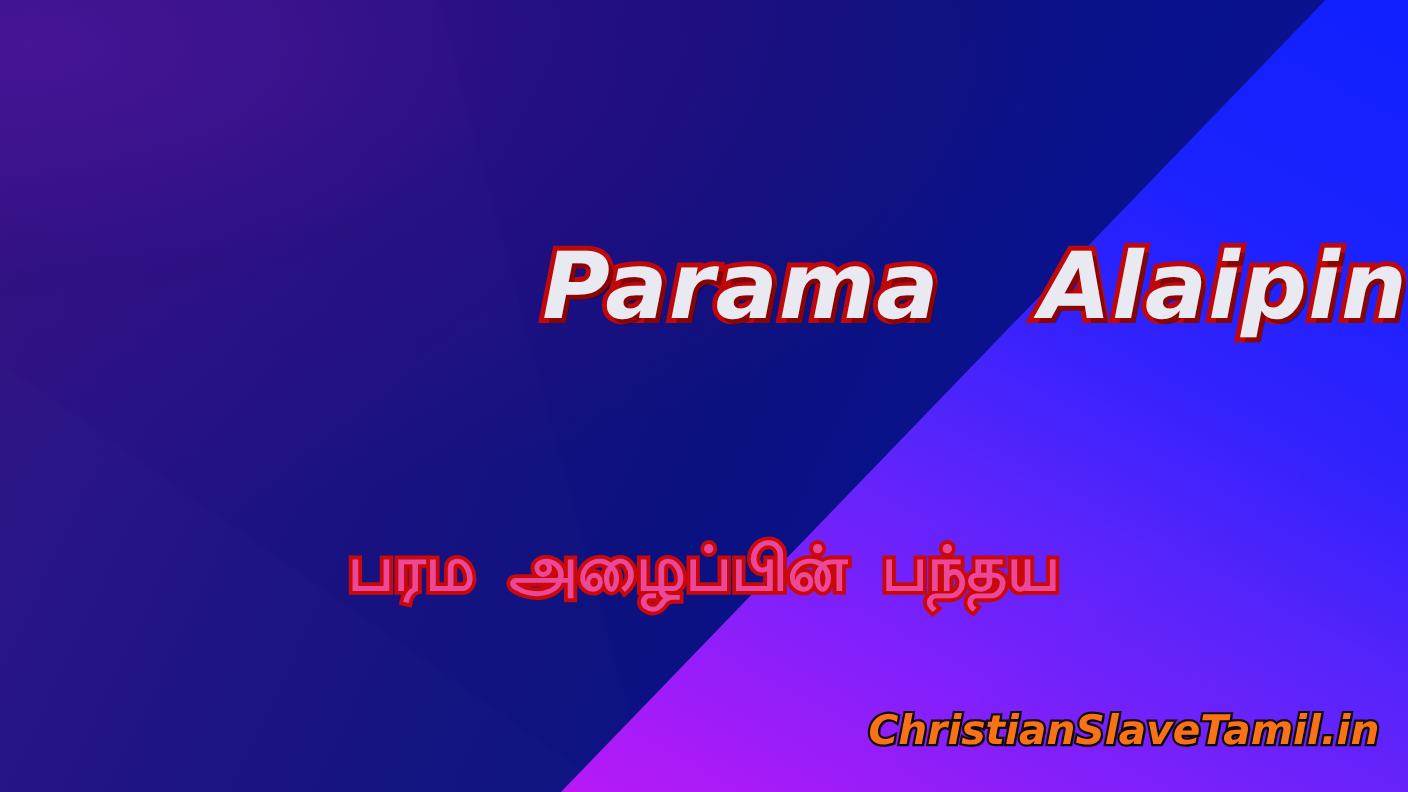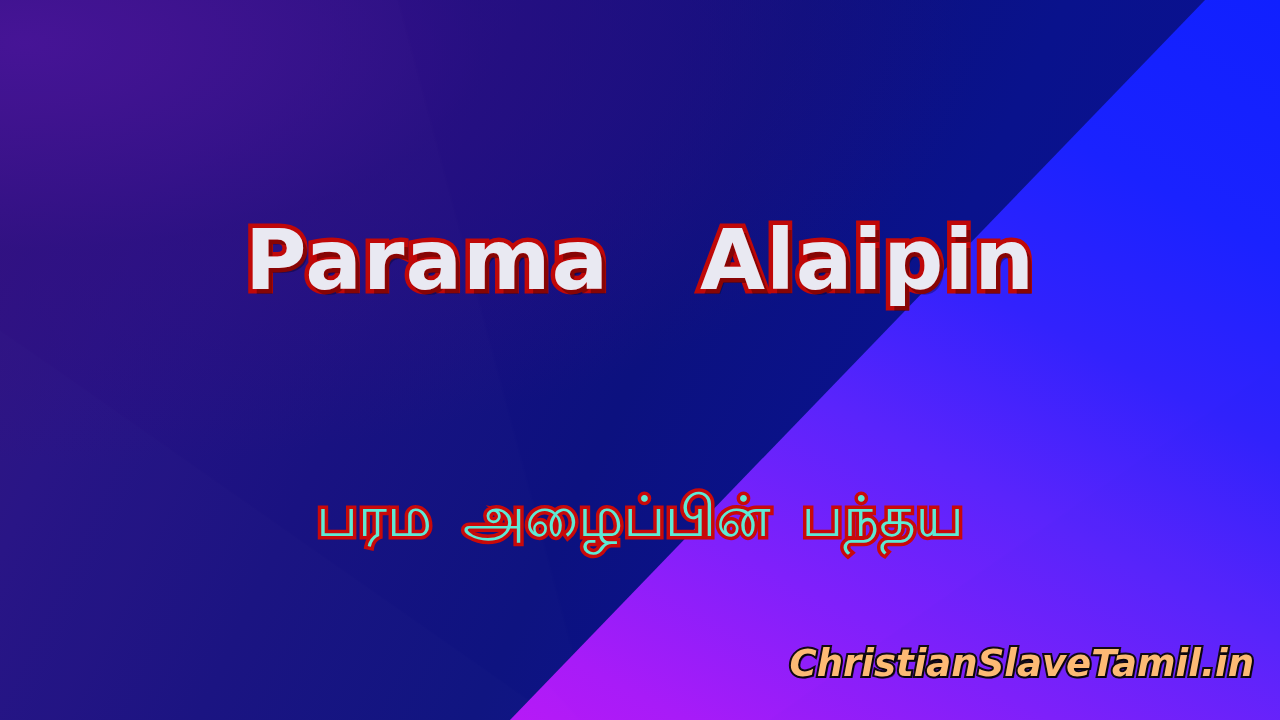--- a/index.html
+++ b/index.html
@@ -95,66 +95,68 @@
     left: 0;
     right: 0;
     top: 196px;
     text-align: center;
   }
 
   
   .title-line {
     font-family: "DejaVu Sans", "Liberation Sans", sans-serif;
     font-weight: 700;
+    font-style: italic;
     font-size: 84px;
     line-height: 128px;
     letter-spacing: 1px;
     color: #E9E9F2;
     white-space: pre;
     -webkit-text-stroke: 9px #C00808;
     paint-order: stroke fill;
     text-shadow:
        0 0 1px #C00808,
        4px 5px 0 rgba(0, 0, 0, 0.30);
+    text-align: right;
   }
 
   .title-line-2 {
     margin-top: 12px;
   }
 
   
   .subtitle-line {
     position: absolute;
     left: 0;
     right: 0;
     top: 478px;
     text-align: center;
     font-family: "Liberation Sans", "DejaVu Sans", sans-serif;
-    font-weight: 400;
+    font-weight: 700;
     font-size: 56px;
     line-height: 78px;
     letter-spacing: 0px;
     white-space: pre;
-    color: #5eead4;
+    color: #ec4899;
     -webkit-text-stroke: 7px #C90909;
     paint-order: stroke fill;
   }
 
   
   .watermark {
     position: absolute;
     right: 26px;
     bottom: 34px;
     font-family: "DejaVu Sans", "Liberation Sans", sans-serif;
     font-weight: 700;
     font-style: italic;
     font-size: 37px;
     line-height: 44px;
     letter-spacing: 0px;
-    color: #fdba74;
+    color: #f97316;
     white-space: pre;
     -webkit-text-stroke: 4px #120A14;
     paint-order: stroke fill;
     text-shadow: 2px 2px 0 rgba(0,0,0,0.45);
   }
 </style>
 </head>
 <body>
 
 <div id="thumbnail">

